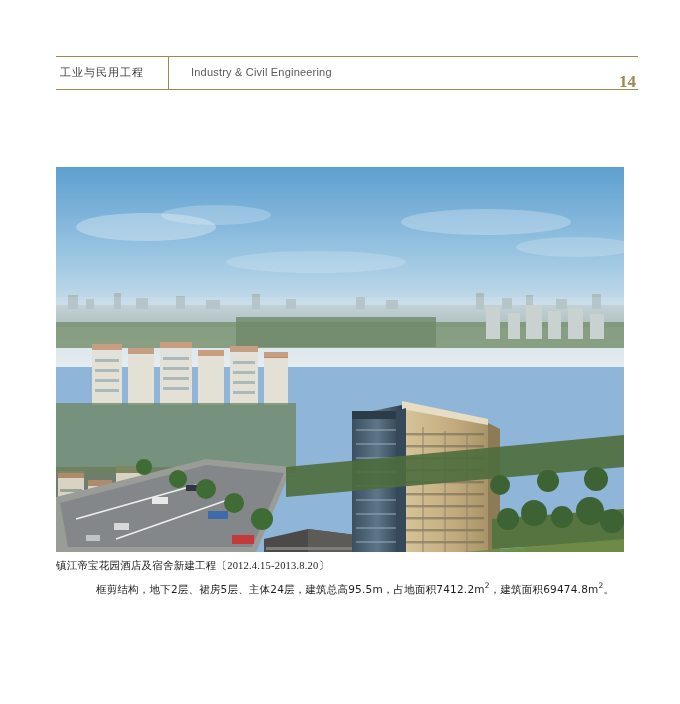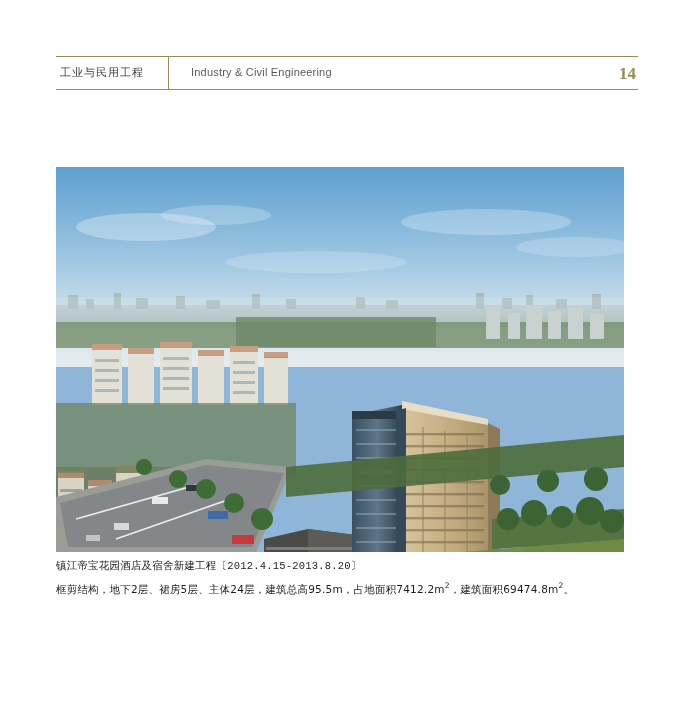--- a/index.html
+++ b/index.html
@@ -61,21 +61,21 @@
     left: 119px;
     top: 10px;
     font-size: 11px;
     color: #5b5b5b;
     letter-spacing: 0.2px;
     margin-left: 16px;
   }
   .header-page {
     position: absolute;
     right: 2px;
-    top: 8px;
+    top: 16px;
     font-size: 17px;
     font-weight: bold;
     color: #9b8a52;
     font-family: "Liberation Serif", serif;
     text-align: right;
   }
 
   
   .photo {
     position: absolute;
@@ -94,30 +94,31 @@
   .caption {
     position: absolute;
     left: 56px;
     top: 558px;
     width: 580px;
   }
   .caption-title {
     font-size: 10.5px;
     color: #1c1c1c;
     line-height: 16px;
-    font-family: Liberation Mono, monospace;
+    font-family: Liberation Serif, serif;
     letter-spacing: 0.2px;
   }
   .caption-body {
     margin-top: 4px;
     font-size: 10.5px;
     color: #1c1c1c;
     line-height: 16px;
     font-family: "DejaVu Sans", "Liberation Sans", sans-serif;
     letter-spacing: 0.2px;
+    margin-left: 40px;
   }
   sup { font-size: 7.5px; }
 </style>
 </head>
 <body>
 
 <div class="page">
 
   <div class="header">
     <div class="header-rule"></div>

